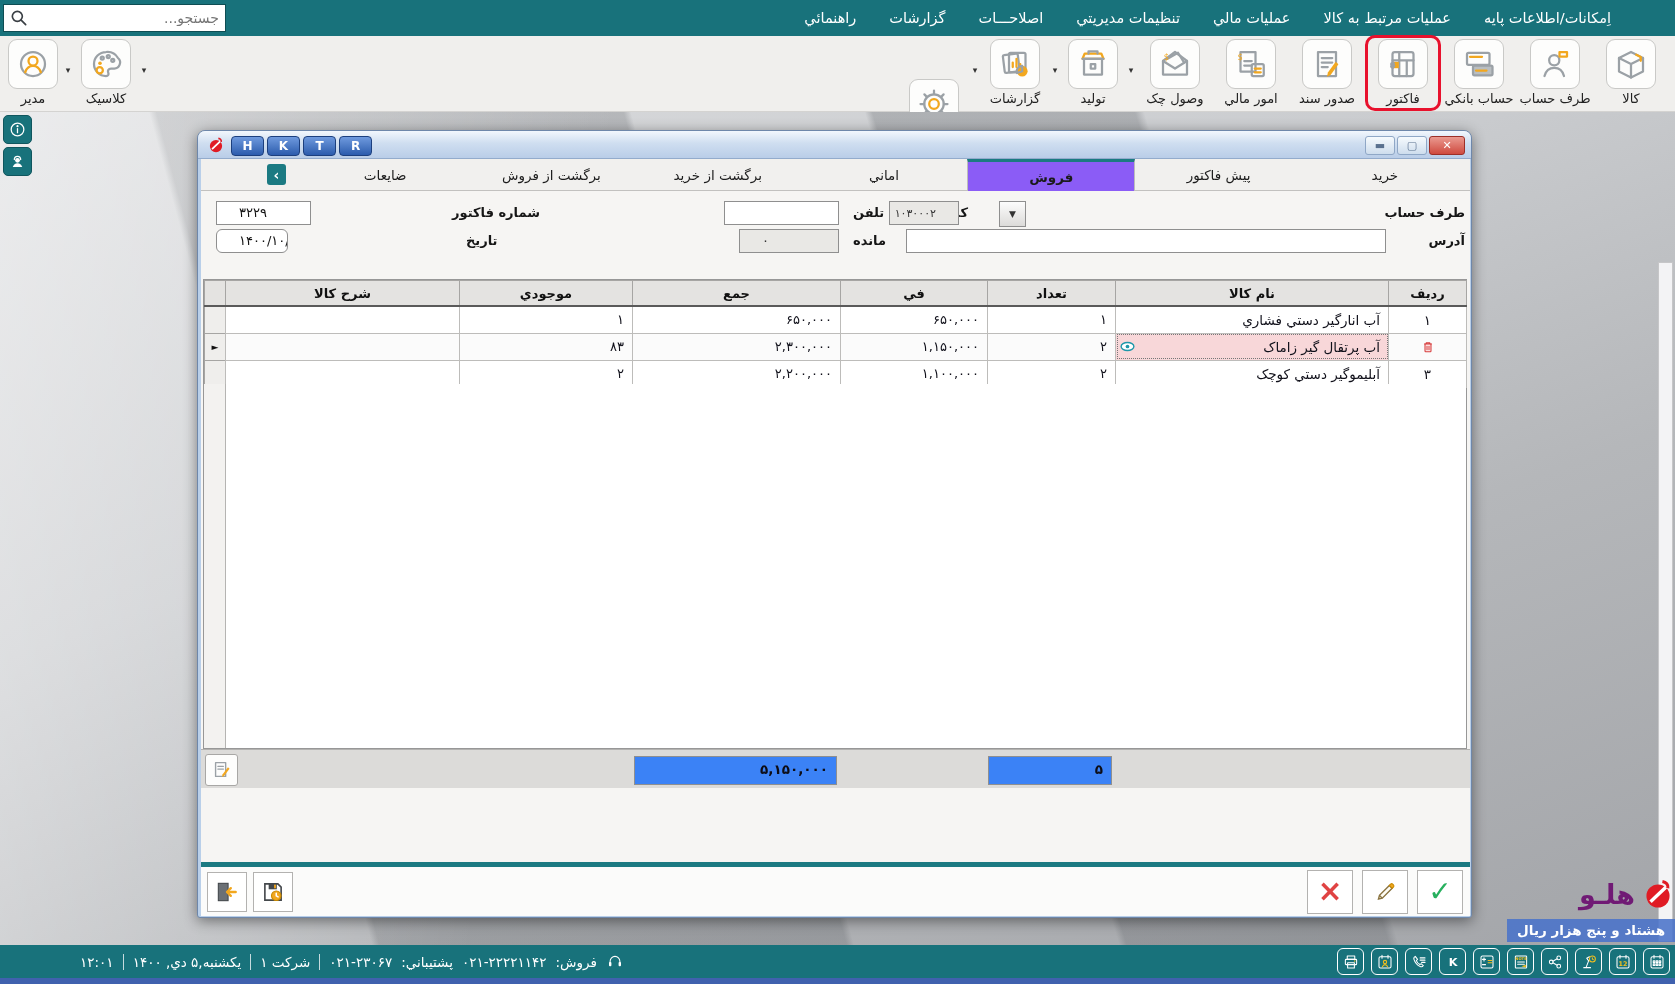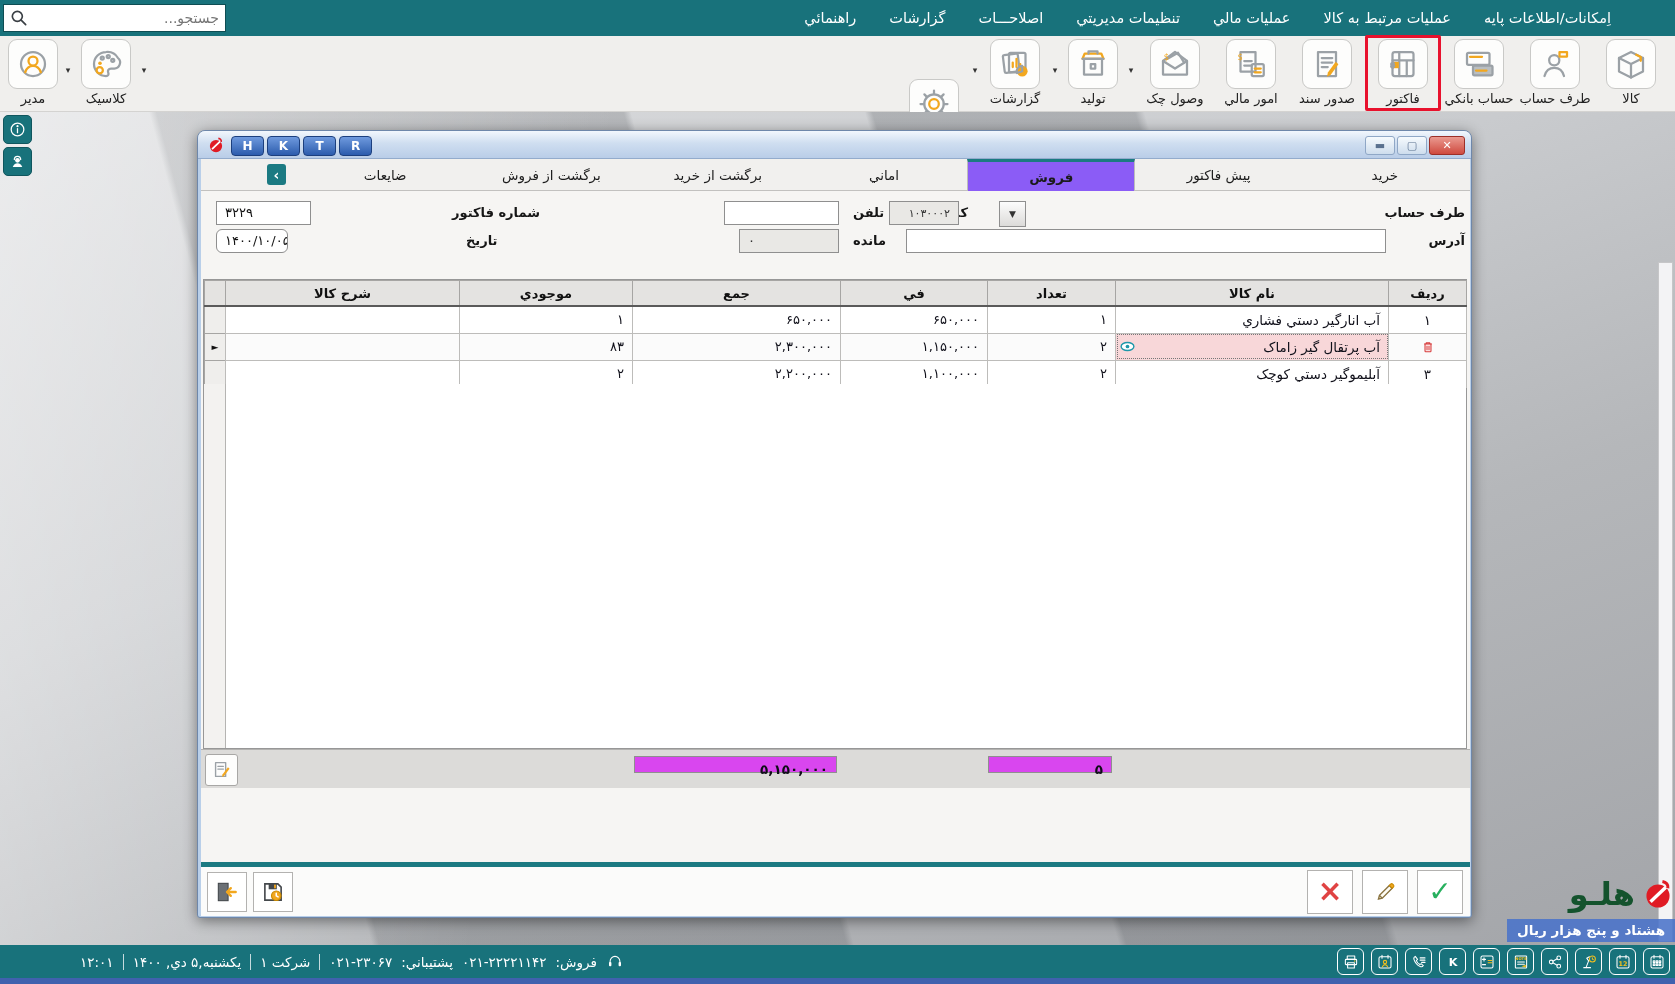--- a/index.html
+++ b/index.html
@@ -19,21 +19,21 @@
   #menuitems{right:64px;top:0;height:36px;display:flex;direction:rtl;align-items:center;gap:33px;}
   #menuitems span{color:#fff;font-size:14.5px;white-space:nowrap;cursor:default;}
   
   #toolbar{left:0;top:36px;width:1675px;height:76px;background:#f0efed;border-bottom:1px solid #d4d3d1;box-sizing:border-box;}
   .tgroup{position:absolute;top:3px;display:flex;align-items:flex-start;}
   .titem{display:flex;flex-direction:column;align-items:center;width:76px;}
   .titem .ibox{width:48px;height:48px;border:1px solid #c9c9c7;border-radius:9px;background:#fdfdfc;
     display:flex;align-items:center;justify-content:center;}
   .titem .tlab{font-size:13px;color:#222;margin-top:2px;white-space:nowrap;direction:rtl;}
   .tdrop{width:12px;font-size:9px;color:#333;margin-top:26px;text-align:center;}
-  .hl{border:3px solid #e8112d;border-radius:2px;padding:1px 2px 2px;margin-top:-4px;}
+  .hl{border:3px solid #e8112d;border-radius:10px;padding:1px 2px 2px;margin-top:-4px;}
   .ticon *{fill:none;stroke:#9ba1a6;stroke-width:1.5;stroke-linecap:round;stroke-linejoin:round;}
   .ticon .ac{stroke:#f2a71e;}
   .ticon .fy{fill:#f2a71e;stroke:none;}
   .ticon .fg{fill:#b9bec2;stroke:#9ba1a6;}
   
   #desktop{left:0;top:112px;width:1675px;height:833px;
     background:
       linear-gradient(100deg, rgba(255,255,255,.45), rgba(255,255,255,0) 34%),
       linear-gradient(73deg, rgba(0,0,0,0) 58%, rgba(96,100,105,.30) 58.4%, rgba(96,100,105,.30) 72%, rgba(0,0,0,0) 72.5%),
       linear-gradient(255deg, rgba(0,0,0,0) 55%, rgba(70,74,79,.22) 55.4%, rgba(70,74,79,.22) 80%, rgba(0,0,0,0) 80.4%),
@@ -59,60 +59,60 @@
   #tabs{position:absolute;right:2px;top:0;width:1166px;height:32px;display:flex;direction:rtl;}
   .tab{flex:1;display:flex;align-items:center;justify-content:center;font-size:13.5px;color:#1b1b1b;direction:rtl;}
   .tab.active{background:#8b5cf6;border-top:3px solid #1b7a82;border-left:1px solid #bdbdbb;border-right:1px solid #bdbdbb;
     font-weight:bold;height:32px;box-sizing:border-box;}
   #tabback{position:absolute;left:66px;top:5px;width:19px;height:21px;background:#1b7a82;border-radius:3px;
     color:#fff;font-size:14px;font-weight:bold;display:flex;align-items:center;justify-content:center;}
   
   #formzone{left:0;top:32px;width:1269px;height:72px;}
   .lbl{position:absolute;font-size:13px;color:#161616;direction:rtl;white-space:nowrap;font-weight:bold;}
   .in{position:absolute;height:24px;background:#fff;border:1px solid #8f8f8f;font-size:13px;color:#101010;
-    direction:rtl;text-align:right;padding:3px 8px 0;box-sizing:border-box;white-space:nowrap;overflow:hidden;}
+    direction:rtl;text-align:right;padding:3px 22px 0;box-sizing:border-box;white-space:nowrap;overflow:hidden;}
   .in.dis{background:#e9e8e5;color:#333;}
   .in.ltr{direction:ltr;text-align:left;}
   .dropbtn{position:absolute;width:25px;height:24px;border:1px solid #8f8f8f;background:linear-gradient(#fcfcfc,#dcdbd9);
     font-size:9px;color:#333;display:flex;align-items:center;justify-content:center;}
   
   #tablezone{left:2px;top:120px;width:1264px;height:470px;background:#fff;border:1px solid #979797;box-sizing:border-box;}
   table{border-collapse:collapse;table-layout:fixed;width:1262px;direction:rtl;}
   th{height:22px;background:#e4e3e1;border:1px solid #a6a5a3;border-bottom:2px solid #5a5a5a;
     font-size:13px;font-weight:bold;color:#111;}
   td{height:27px;border:1px solid #bdbcba;font-size:13.5px;color:#10101a;direction:rtl;text-align:right;
     padding:0 8px;white-space:nowrap;overflow:hidden;box-sizing:border-box;}
   td.gut{background:#efeeec;border-color:#a6a5a3;padding:0;text-align:center;font-size:9px;color:#111;}
   td.num{font-size:13px;}
   td.cen{text-align:center;padding:0;}
   .selname{background:#f8d7d9;outline:1px dotted #777;outline-offset:-2px;position:relative;}
   .eyewrap{position:absolute;left:3px;top:4px;}
   #tablefill{position:absolute;left:0px;top:104px;width:1262px;height:364px;background:#fff;}
   #tablefill .gutcol{position:absolute;left:0;top:0;width:21px;height:100%;background:#f3f2f0;border-right:1px solid #b5b4b2;}
   
   #totalsbar{left:0;top:590px;width:1269px;height:39px;background:#dcdbd9;border-top:1px solid #b3b2b0;box-sizing:border-box;}
-  .tot{position:absolute;height:17px;background:#d946ef;border:1px solid #8f8f8f;font-size:13.5px;font-weight:bold;
+  .tot{position:absolute;height:29px;background:#3b82f6;border:1px solid #8f8f8f;font-size:13.5px;font-weight:bold;
     color:#0d0d16;direction:rtl;text-align:right;padding:4px 8px 0;box-sizing:border-box;}
   .minibtn{position:absolute;width:31px;height:30px;background:#fdfdfc;border:1px solid #a8a7a5;border-radius:3px;
     display:flex;align-items:center;justify-content:center;}
   
   #noteszone{left:0;top:629px;width:1269px;height:74px;background:#f6f5f3;}
   #noteszone .vdiv{position:absolute;left:223px;top:0;width:1px;height:74px;background:#cccbc9;}
   #notesinput{position:absolute;left:238px;top:27px;width:1026px;height:26px;background:#fff;border:1px solid #8f8f8f;
     font-size:14px;color:#222;padding:3px 8px 0;box-sizing:border-box;direction:ltr;text-align:left;}
   .chk{position:absolute;width:13px;height:13px;background:#fff;border:1px solid #777;}
   #tealdiv{left:0;top:703px;width:1269px;height:5px;background:#1b7a82;}
   
   #buttonrow{left:0;top:708px;width:1269px;height:49px;background:#fbfbfa;}
   .bbtn{position:absolute;background:#fff;border:1px solid #b3b2b0;display:flex;align-items:center;justify-content:center;}
   .xglyph{color:#e04343;font-size:30px;font-weight:bold;line-height:1;margin-top:-3px;}
   .vglyph{color:#27b05e;font-size:28px;font-weight:bold;line-height:1;}
   
   #brand{left:1538px;top:874px;width:137px;height:40px;display:flex;direction:rtl;align-items:center;gap:6px;justify-content:flex-start;}
-  #brand .btxt{font-size:32px;font-weight:bold;color:#14532d;letter-spacing:1px;}
+  #brand .btxt{font-size:27px;font-weight:bold;color:#701a75;letter-spacing:1px;}
   #pricechip{right:0;top:919px;background:rgba(74,115,201,.88);color:#fff;font-size:13.5px;font-weight:bold;
     padding:3px 10px 4px;direction:rtl;white-space:nowrap;}
   
   #statusbar{left:0;top:945px;width:1675px;height:33px;background:#18727b;}
   #bluestrip{left:0;top:978px;width:1675px;height:6px;background:#4061ae;}
   #statusleft{position:absolute;left:4px;top:0;height:33px;width:620px;display:flex;direction:rtl;align-items:center;gap:9px;}
   #statusleft span{color:#fff;font-size:13.5px;white-space:nowrap;}
   .ssep{width:1px;height:16px;background:rgba(255,255,255,.75);}
   #statusicons{position:absolute;right:5px;top:3px;display:flex;gap:7px;}
   .sic{width:27px;height:27px;border:1.6px solid #fff;border-radius:6px;display:flex;align-items:center;justify-content:center;box-sizing:border-box;}

